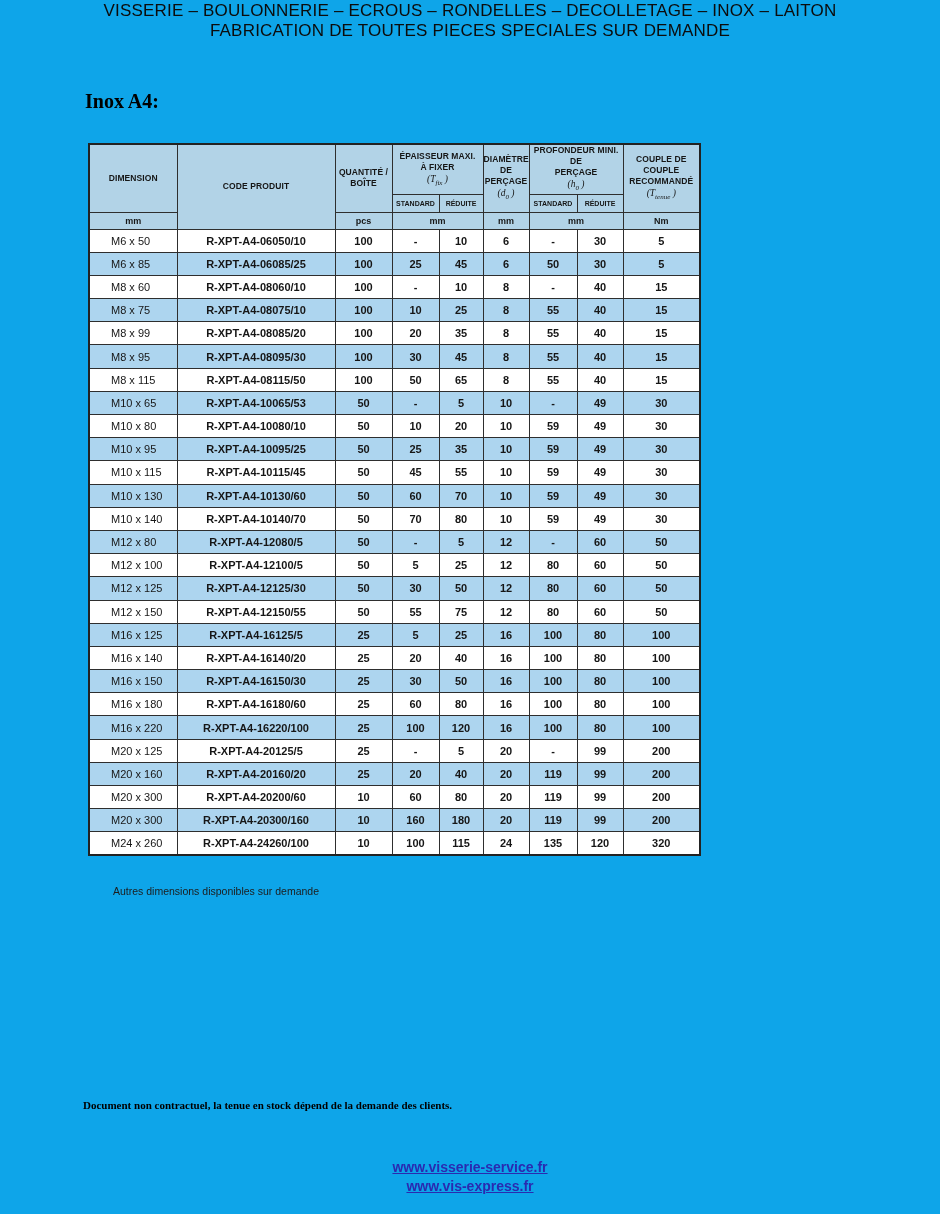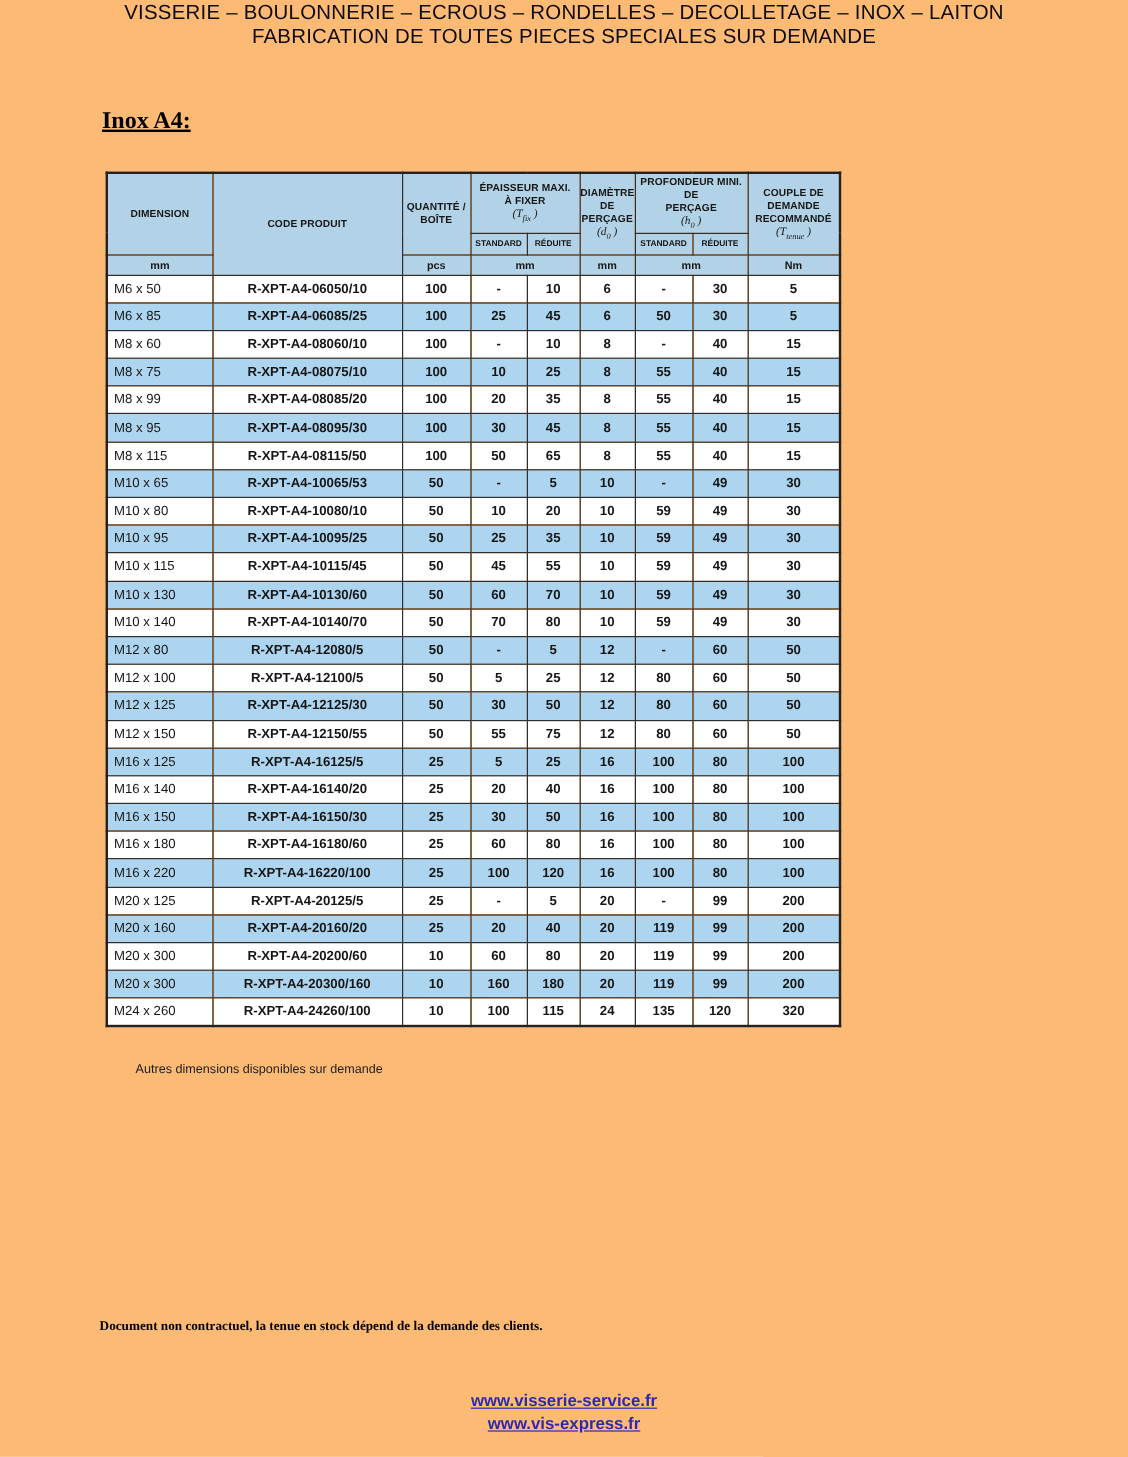--- a/index.html
+++ b/index.html
@@ -2,33 +2,32 @@
 <html><head>
 <meta charset="utf-8">
 <style>
   * { margin:0; padding:0; box-sizing:border-box; }
   html,body { background:#ffffff; }
   body {
     width:940px; height:1214px; position:relative;
     font-family:"Liberation Sans", sans-serif; color:#111;
     overflow:hidden;
   }
-  .page { position:absolute; inset:0; background:#fdba74; }
+  .page { position:absolute; inset:0; background:#0ea5e9; }
 
   .doc-header {
     position:absolute; top:1px; left:0; width:100%;
     text-align:center; font-size:17px; line-height:20px;
     color:#0c0c0c; letter-spacing:0.2px; font-weight:normal;
   }
 
   .section-title {
     position:absolute; left:85px; top:90px;
     font-family:"Liberation Serif", serif;
     font-size:20px; font-weight:bold; color:#000;
-    text-decoration:underline;
   }
 
   .spec-table {
     position:absolute; left:88px; top:143px; width:611px;
     border-collapse:collapse; table-layout:fixed;
     color:#161616; border:2px solid #222;
   }
   .spec-table th, .spec-table td {
     border:1px solid #2e2e2e; text-align:center; vertical-align:middle;
     overflow:hidden; padding:0;
@@ -43,21 +42,21 @@
     font-weight:normal; font-size:9.5px; letter-spacing:0;
   }
   .sym sub { font-size:7px; }
   .spec-table thead tr.sub-head { height:18px; }
   .spec-table thead tr.sub-head th { font-size:7px; font-weight:bold; }
   .spec-table thead tr.units-row { height:17px; }
   .spec-table thead tr.units-row td { font-size:9px; font-weight:bold; }
 
   .spec-table tbody td { height:23.2px; font-size:11px; font-weight:bold; background:#ffffff; }
   .spec-table tbody tr.alt td { background:#add5ef; }
-  .spec-table tbody td.c-dim { text-align:left; padding-left:5px; font-weight:normal;margin-top:43px; }
+  .spec-table tbody td.c-dim { text-align:left; padding-left:21px; font-weight:normal;margin-top:43px; }
 
   .table-note {
     position:absolute; left:113px; top:861px;
     font-size:10.5px; color:#1d1d1d;margin-top:24px;
   }
 
   .footer-note {
     position:absolute; left:83px; top:1099px;
     font-family:"Liberation Serif", serif; font-size:11px; color:#000;font-weight:bold;
   }
@@ -114,21 +113,21 @@
           <div>DE PERÇAGE</div>
           <div class="sym"><span>(d</span><sub>0</sub><span> )</span></div>
         </th>
         <th colspan="2">
           <div>PROFONDEUR MINI. DE</div>
           <div>PERÇAGE</div>
           <div class="sym"><span>(h</span><sub>0</sub><span> )</span></div>
         </th>
         <th rowspan="2">
           <div>COUPLE DE</div>
-          <div>DEMANDE</div>
+          <div>COUPLE</div>
           <div>RECOMMANDÉ</div>
           <div class="sym"><span>(T</span><sub>tenue</sub><span> )</span></div>
         </th>
       </tr>
       <tr class="sub-head">
         <th>STANDARD</th>
         <th>RÉDUITE</th>
         <th>STANDARD</th>
         <th>RÉDUITE</th>
       </tr>

